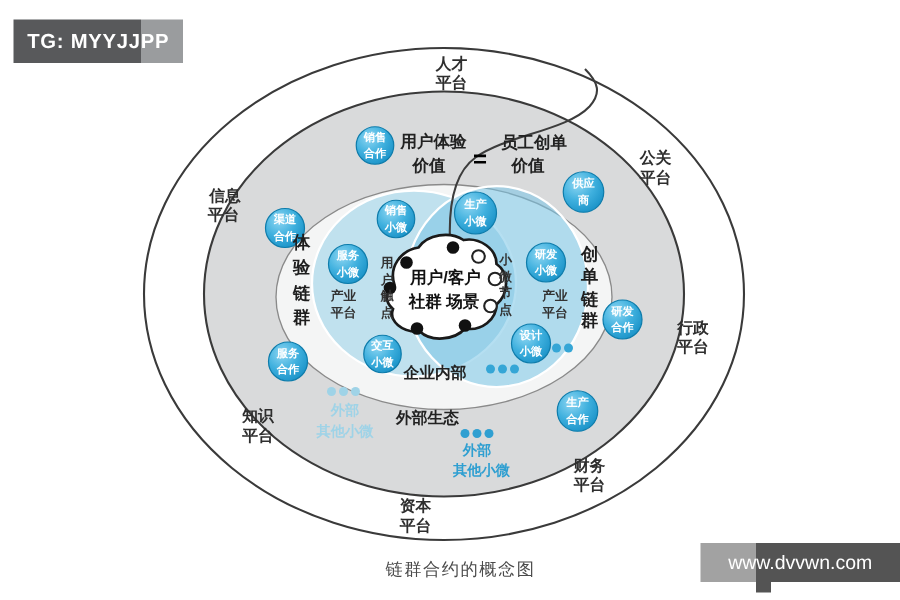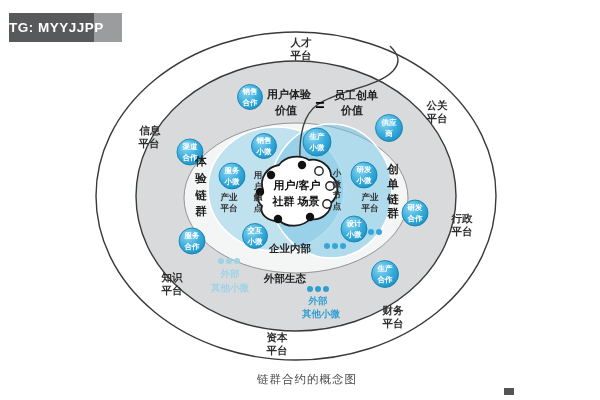--- a/index.html
+++ b/index.html
@@ -11,21 +11,21 @@
   .eq-text{font-size:11px;font-weight:bold;fill:#222;}
   .eq-sign{font-size:16px;font-weight:900;fill:#000;}
   .chain-vert{font-size:11.5px;font-weight:bold;fill:#1e1e1e;}
   .bubble-label{font-size:7.5px;font-weight:bold;fill:#ffffff;}
   .small-label{font-size:8.5px;font-weight:bold;fill:#333;}
   .center-label{font-size:11px;font-weight:bold;fill:#111;}
   .zone-label{font-size:10.5px;font-weight:bold;fill:#222;}
   .ext-pale{font-size:9.5px;font-weight:bold;fill:#9fd3e7;}
   .ext-accent{font-size:9.5px;font-weight:bold;fill:#2f9fd1;}
   .caption{font-size:11.5px;fill:#4a4a4a;letter-spacing:1px;}
-  .wm{position:absolute;color:#fff;text-align:left;}
+  .wm{position:absolute;color:#fff;text-align:center;}
   #wm-top{left:9px;top:13px;width:113px;height:29px;line-height:29px;
           font-size:13.5px;font-weight:bold;letter-spacing:.5px;
           background:linear-gradient(90deg,#58595b 0 75%,#9a9c9e 75%);}
   #wm-bottom{left:467px;top:362px;width:133px;height:26px;line-height:26px;font-size:13px;
           background:linear-gradient(90deg,#a2a2a2 0 28%,#545454 28%);}
   #wm-notch{position:absolute;left:504px;top:388px;width:10px;height:7px;background:#545454;}
 </style>
 </head>
 <body>
 
@@ -235,15 +235,16 @@
   <g>
     <text class="ext-accent" x="318" y="301">外部</text>
     <text class="ext-accent" x="321" y="314">其他小微</text>
   </g>
 
   <text class="caption" x="307" y="380">链群合约的概念图</text>
 </svg>
 
 
 <div id="wm-top" class="wm">TG: MYYJJPP</div>
+<div id="wm-bottom" class="wm">www.dvvwn.com</div>
 <div id="wm-notch"></div>
 
 </div>
 
 </body></html>

